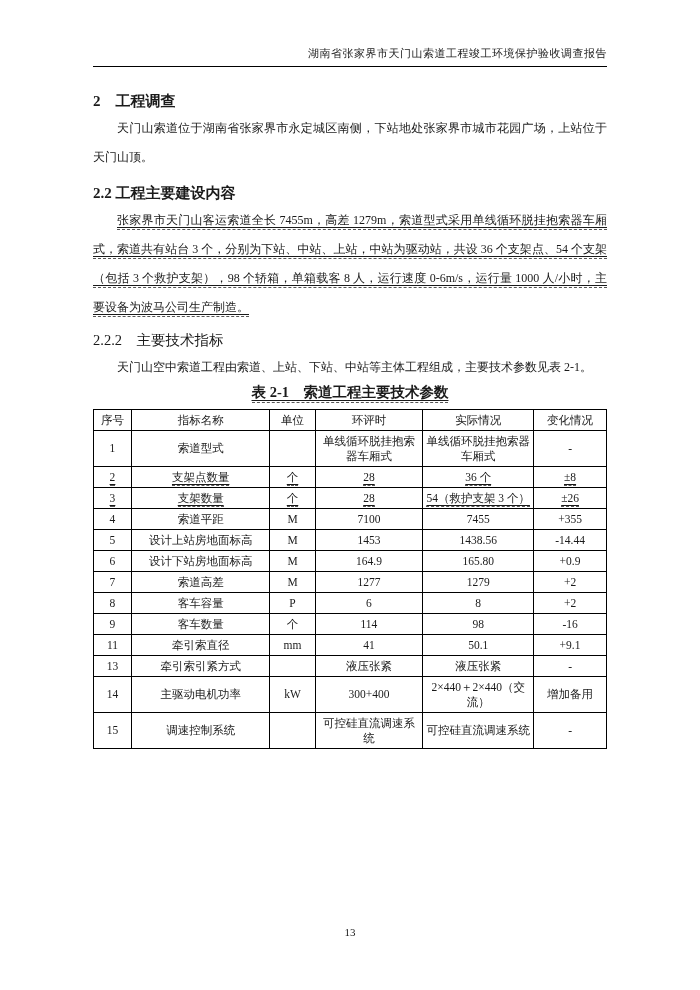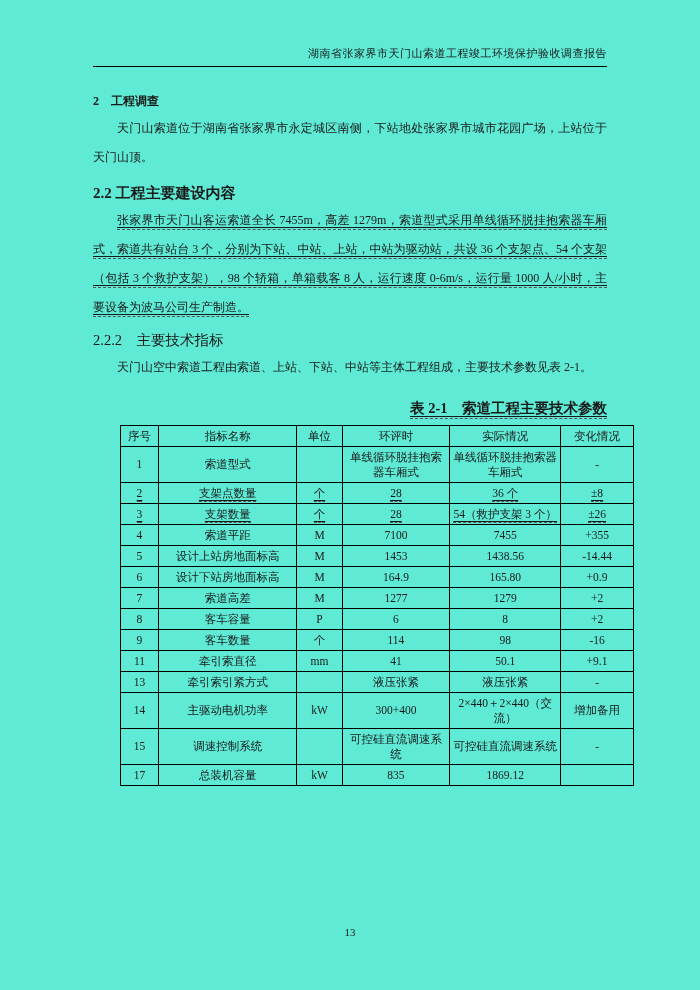--- a/index.html
+++ b/index.html
@@ -1,36 +1,36 @@
 <!DOCTYPE html>
 <html><head>
 <meta charset="utf-8">
 <style>
   * { margin: 0; padding: 0; box-sizing: border-box; }
   html, body { background: #888; }
   body { width: 700px; height: 990px; margin: 0 auto; }
   .page {
     width: 700px; height: 990px;
-    background: #5eead4;
+    background: #ffffff;
     color: #1a1a1a;
     font-family: "Liberation Serif", "DejaVu Serif", serif;
     padding: 46px 93px 0 93px;
     overflow: hidden;
     position: relative;
   }
   .report-header {
     font-size: 11px;
     line-height: 15px;
     text-align: right;
     padding-bottom: 5px;
     border-bottom: 1.5px solid #000;
     letter-spacing: 0.5px;
   }
   .h1 {
-    font-size: 12px; font-weight: bold;
+    font-size: 15px; font-weight: bold;
     margin-top: 24px; line-height: 20px;
   }
   .h2 {
     font-size: 15px; font-weight: bold;
     margin-top: 11px; line-height: 20px;
   }
   .h3 {
     font-size: 14.5px; font-weight: normal;
     margin-top: 8px; line-height: 20px;
   }
@@ -44,32 +44,31 @@
   .ins {
     text-decoration: underline;
     text-underline-offset: 3px;
     border-bottom: 1px dashed #555;
     padding-bottom: 2px;
     -webkit-box-decoration-break: clone;
     box-decoration-break: clone;
   }
   .table-caption {
     font-size: 14.5px; font-weight: bold;
-    text-align: right;
-    margin-top: 16px;
+    text-align: center;
+    margin-top: 0;
     line-height: 20px;
   }
   table.params {
     width: 100%;
     border-collapse: collapse;
     margin-top: 7px;
     font-size: 11.5px;
     table-layout: fixed;
     border: 1.5px solid #000;
-    margin-left: 27px;
   }
   table.params th, table.params td {
     border: 1px solid #000;
     text-align: center;
     vertical-align: middle;
     padding: 2.5px 2px;
     line-height: 15px;
     font-weight: normal;
     overflow: hidden;
   }
@@ -221,26 +220,18 @@
           <td><span>增加备用</span></td>
         </tr>
         <tr>
           <td><span>15</span></td>
           <td><span>调速控制系统</span></td>
           <td></td>
           <td><span>可控硅直流调速系统</span></td>
           <td><span>可控硅直流调速系统</span></td>
           <td><span>-</span></td>
         </tr>
-        <tr>
-          <td><span>17</span></td>
-          <td><span>总装机容量</span></td>
-          <td><span>kW</span></td>
-          <td><span>835</span></td>
-          <td><span>1869.12</span></td>
-          <td></td>
-        </tr>
       </tbody>
   </table>
 
   <div class="footer-page">13</div>
 
 </div>
 
 </body></html>

